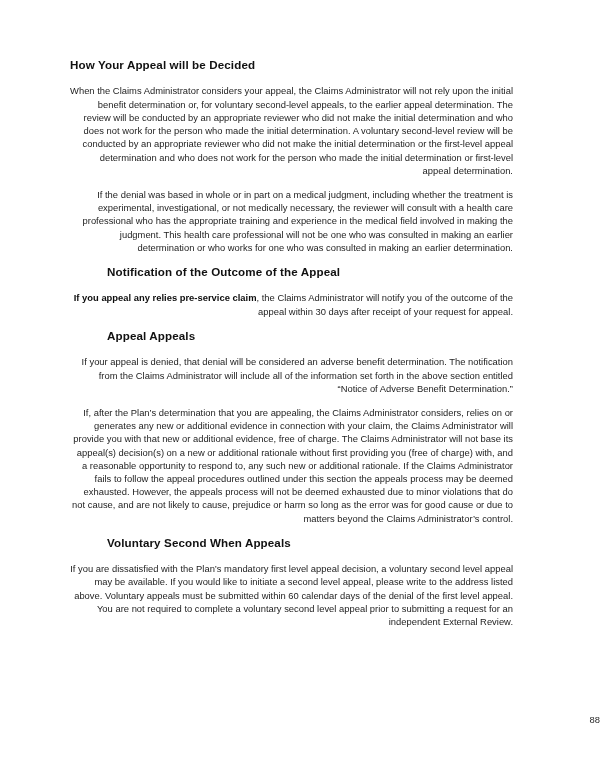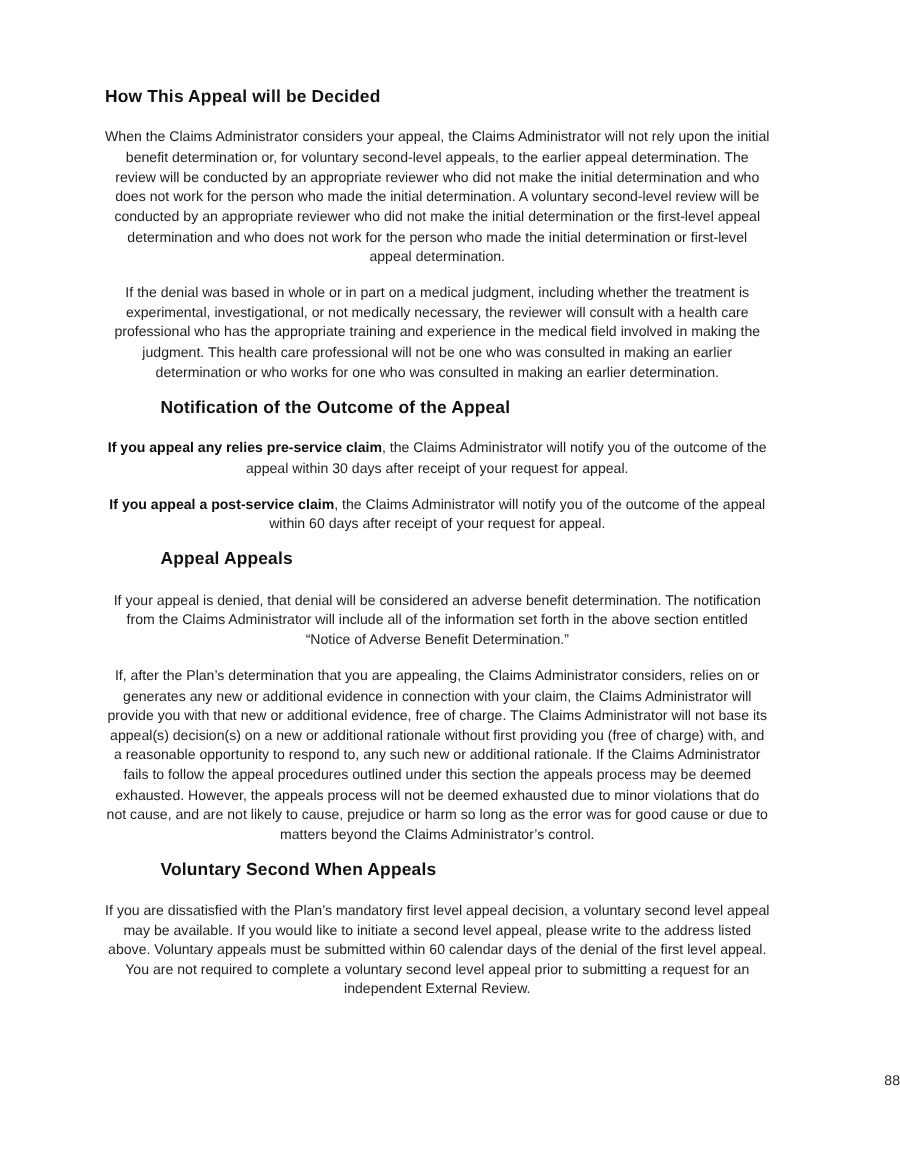--- a/index.html
+++ b/index.html
@@ -39,21 +39,21 @@
   }
   .spacer-heading {
     margin-top: 20px;
     padding-left: 37px;
   }
   p.body-text {
     font-size: 9.4px;
     line-height: 13.2px;
     color: #1d1d1d;
     margin: 0 16px 11px 0;
-    text-align: center;
+    text-align: right;
     letter-spacing: 0.01px;
   }
   p.body-text:last-child {
     margin-bottom: 0;
   }
   .lead {
     font-weight: bold;
     color: #0d0d0d;
   }
   .page-number {
@@ -65,27 +65,26 @@
     font-size: 9.4px;
     color: #2a2a2a;
   }
 </style>
 </head>
 <body>
 
 <div class="page">
   <div class="content">
 
-    <h2 class="section-heading">How This Appeal will be Decided</h2>
+    <h2 class="section-heading">How Your Appeal will be Decided</h2>
     <p class="body-text">When the Claims Administrator considers your appeal, the Claims Administrator will not rely upon the initial benefit determination or, for voluntary second-level appeals, to the earlier appeal determination. The review will be conducted by an appropriate reviewer who did not make the initial determination and who does not work for the person who made the initial determination. A voluntary second-level review will be conducted by an appropriate reviewer who did not make the initial determination or the first-level appeal determination and who does not work for the person who made the initial determination or first-level appeal determination.</p>
     <p class="body-text">If the denial was based in whole or in part on a medical judgment, including whether the treatment is experimental, investigational, or not medically necessary, the reviewer will consult with a health care professional who has the appropriate training and experience in the medical field involved in making the judgment.  This health care professional will not be one who was consulted in making an earlier determination or who works for one who was consulted in making an earlier determination.</p>
 
     <h2 class="section-heading spacer-heading">Notification of the Outcome of the Appeal</h2>
     <p class="body-text"><span class="lead">If you appeal any relies pre-service claim</span><span>, the Claims Administrator will notify you of the outcome of the appeal within 30 days after receipt of your request for appeal.</span></p>
-    <p class="body-text"><span class="lead">If you appeal a post-service claim</span><span>, the Claims Administrator will notify you of the outcome of the appeal within 60 days after receipt of your request for appeal.</span></p>
 
     <h2 class="section-heading spacer-heading">Appeal Appeals</h2>
     <p class="body-text">If your appeal is denied, that denial will be considered an adverse benefit determination.  The notification from the Claims Administrator will include all of the information set forth in the above section entitled “Notice of Adverse Benefit Determination.”</p>
     <p class="body-text">If, after the Plan’s determination that you are appealing, the Claims Administrator considers, relies on or generates any new or additional evidence in connection with your claim, the Claims Administrator will provide you with that new or additional evidence, free of charge. The Claims Administrator will not base its appeal(s) decision(s) on a new or additional rationale without first providing you (free of charge) with, and a reasonable opportunity to respond to, any such new or additional rationale. If the Claims Administrator fails to follow the appeal procedures outlined under this section the appeals process may be deemed exhausted. However, the appeals process will not be deemed exhausted due to minor violations that do not cause, and are not likely to cause, prejudice or harm so long as the error was for good cause or due to matters beyond the Claims Administrator’s control.</p>
 
     <h2 class="section-heading spacer-heading">Voluntary Second When Appeals</h2>
     <p class="body-text">If you are dissatisfied with the Plan’s mandatory first level appeal decision, a voluntary second level appeal may be available.  If you would like to initiate a second level appeal, please write to the address listed above.  Voluntary appeals must be submitted within 60 calendar days of the denial of the first level appeal.  You are not required to complete a voluntary second level appeal prior to submitting a request for an independent External Review.</p>
 
   </div>
 

